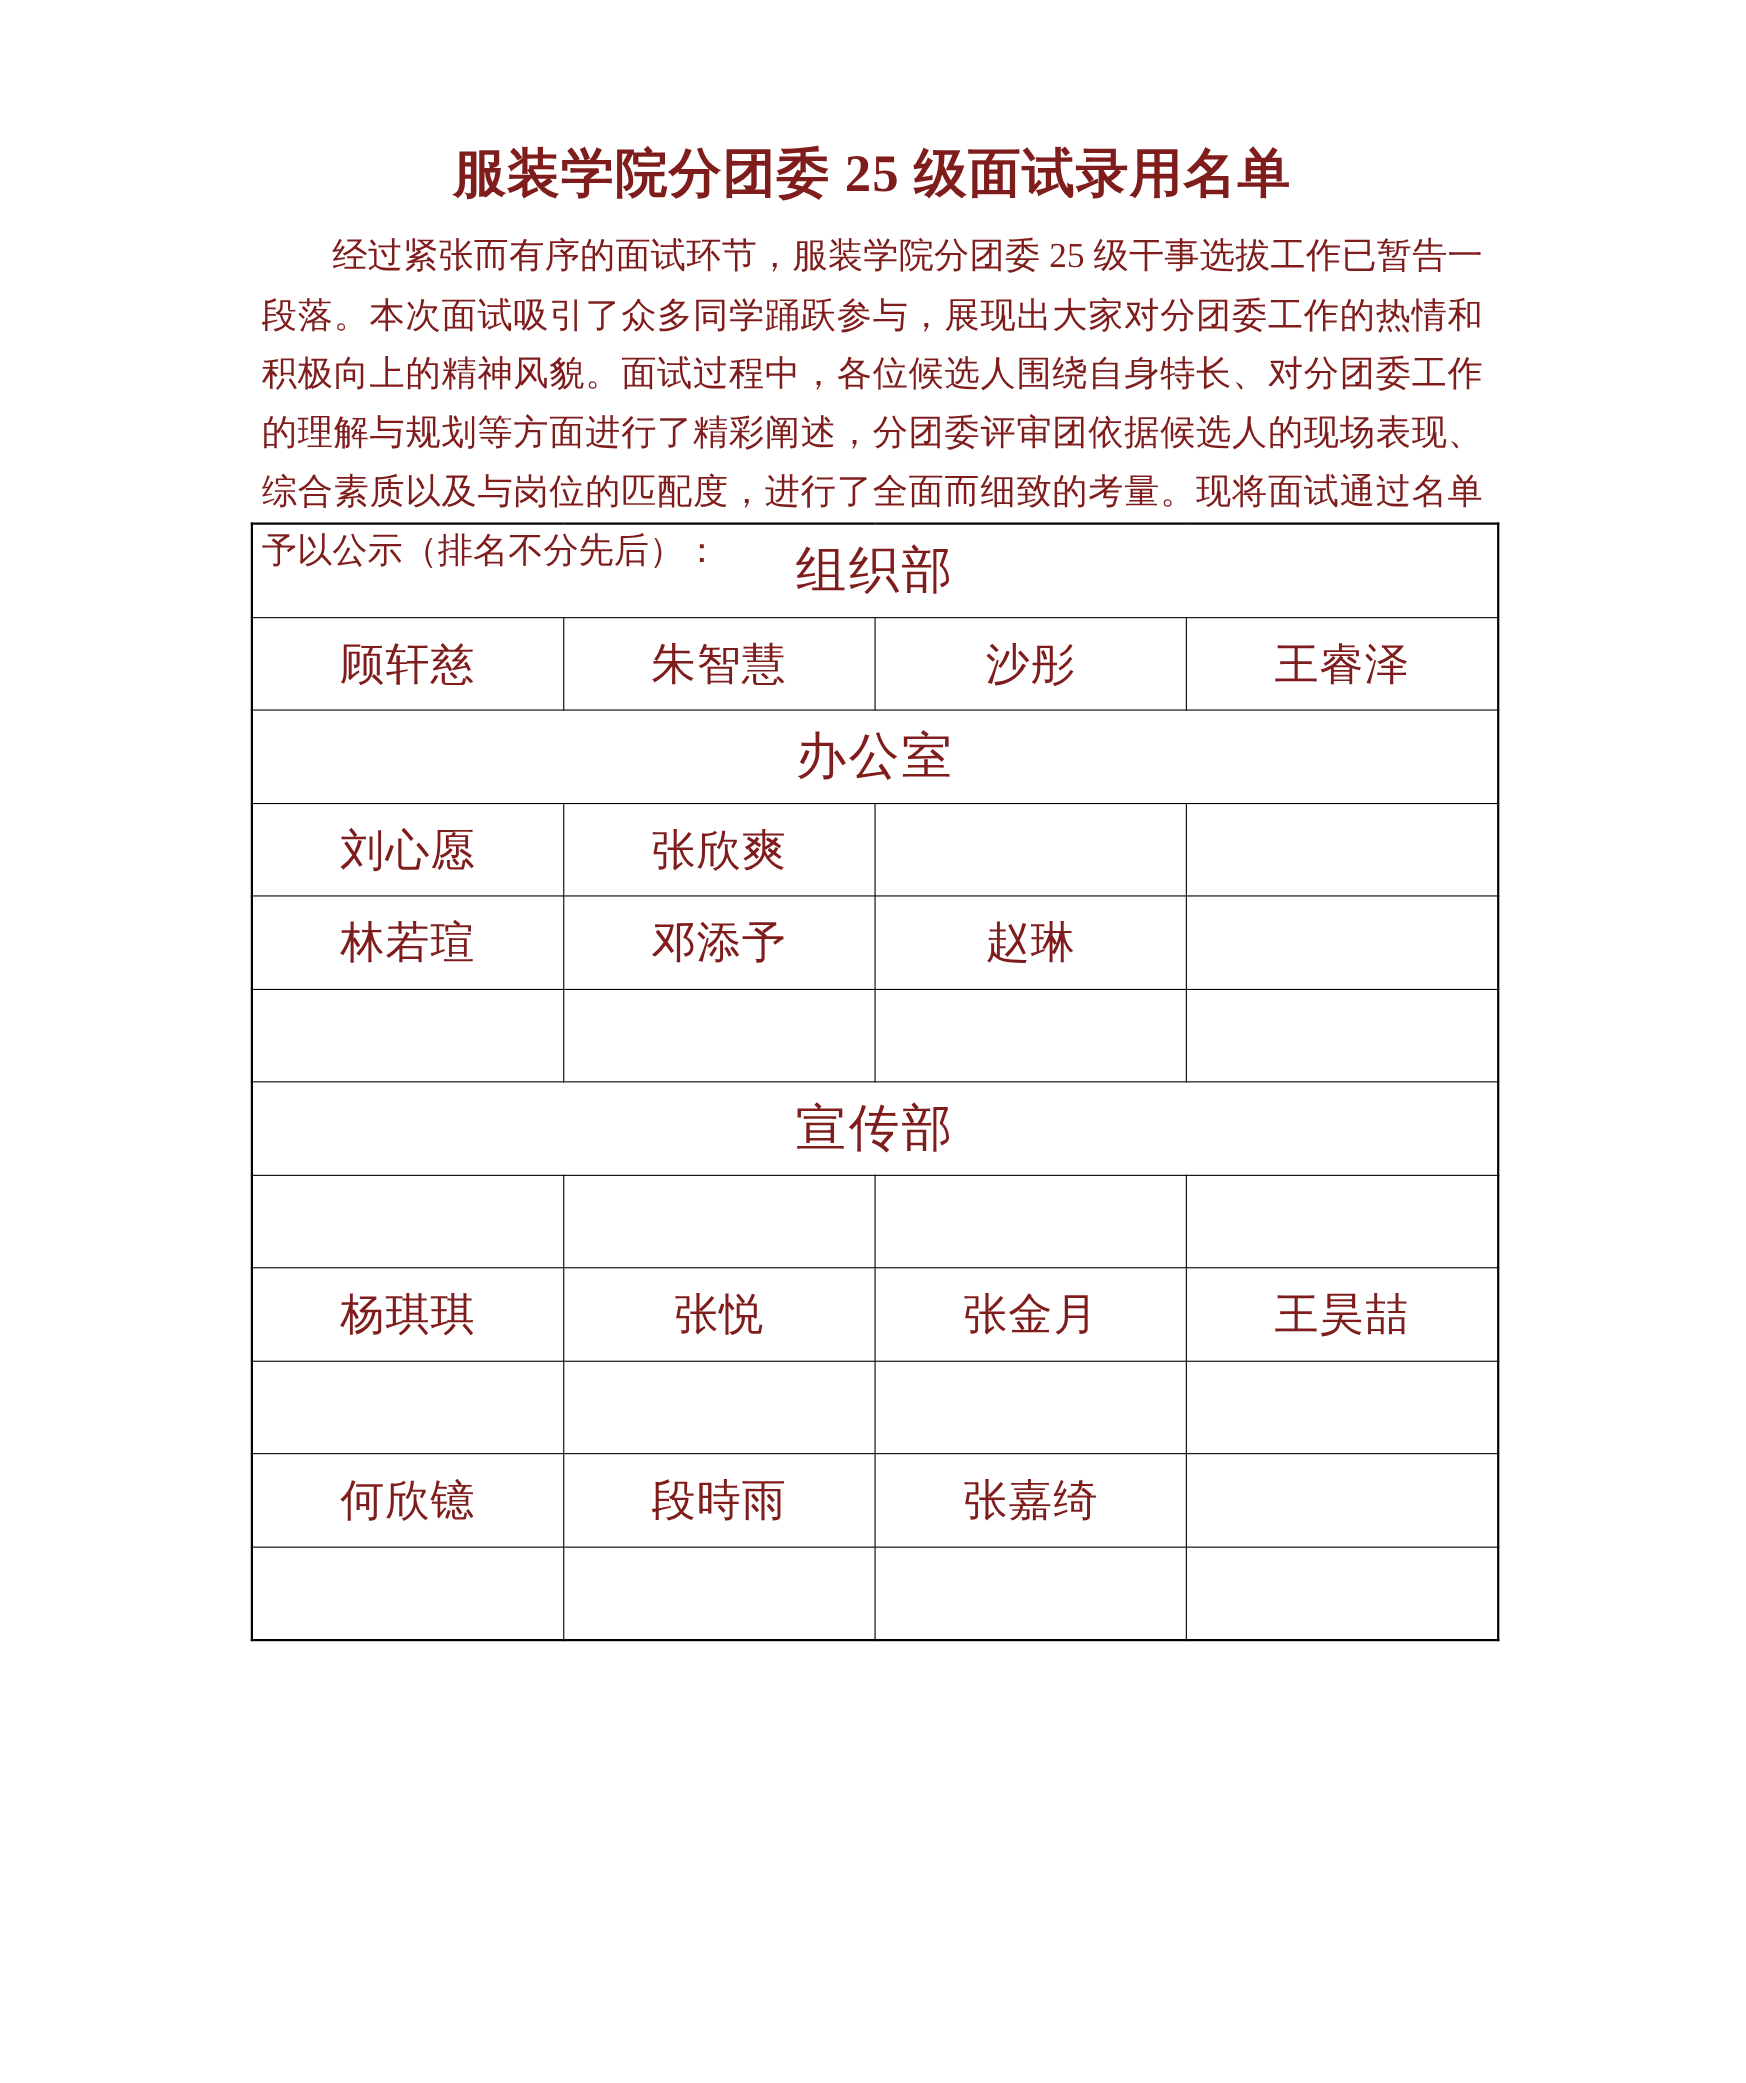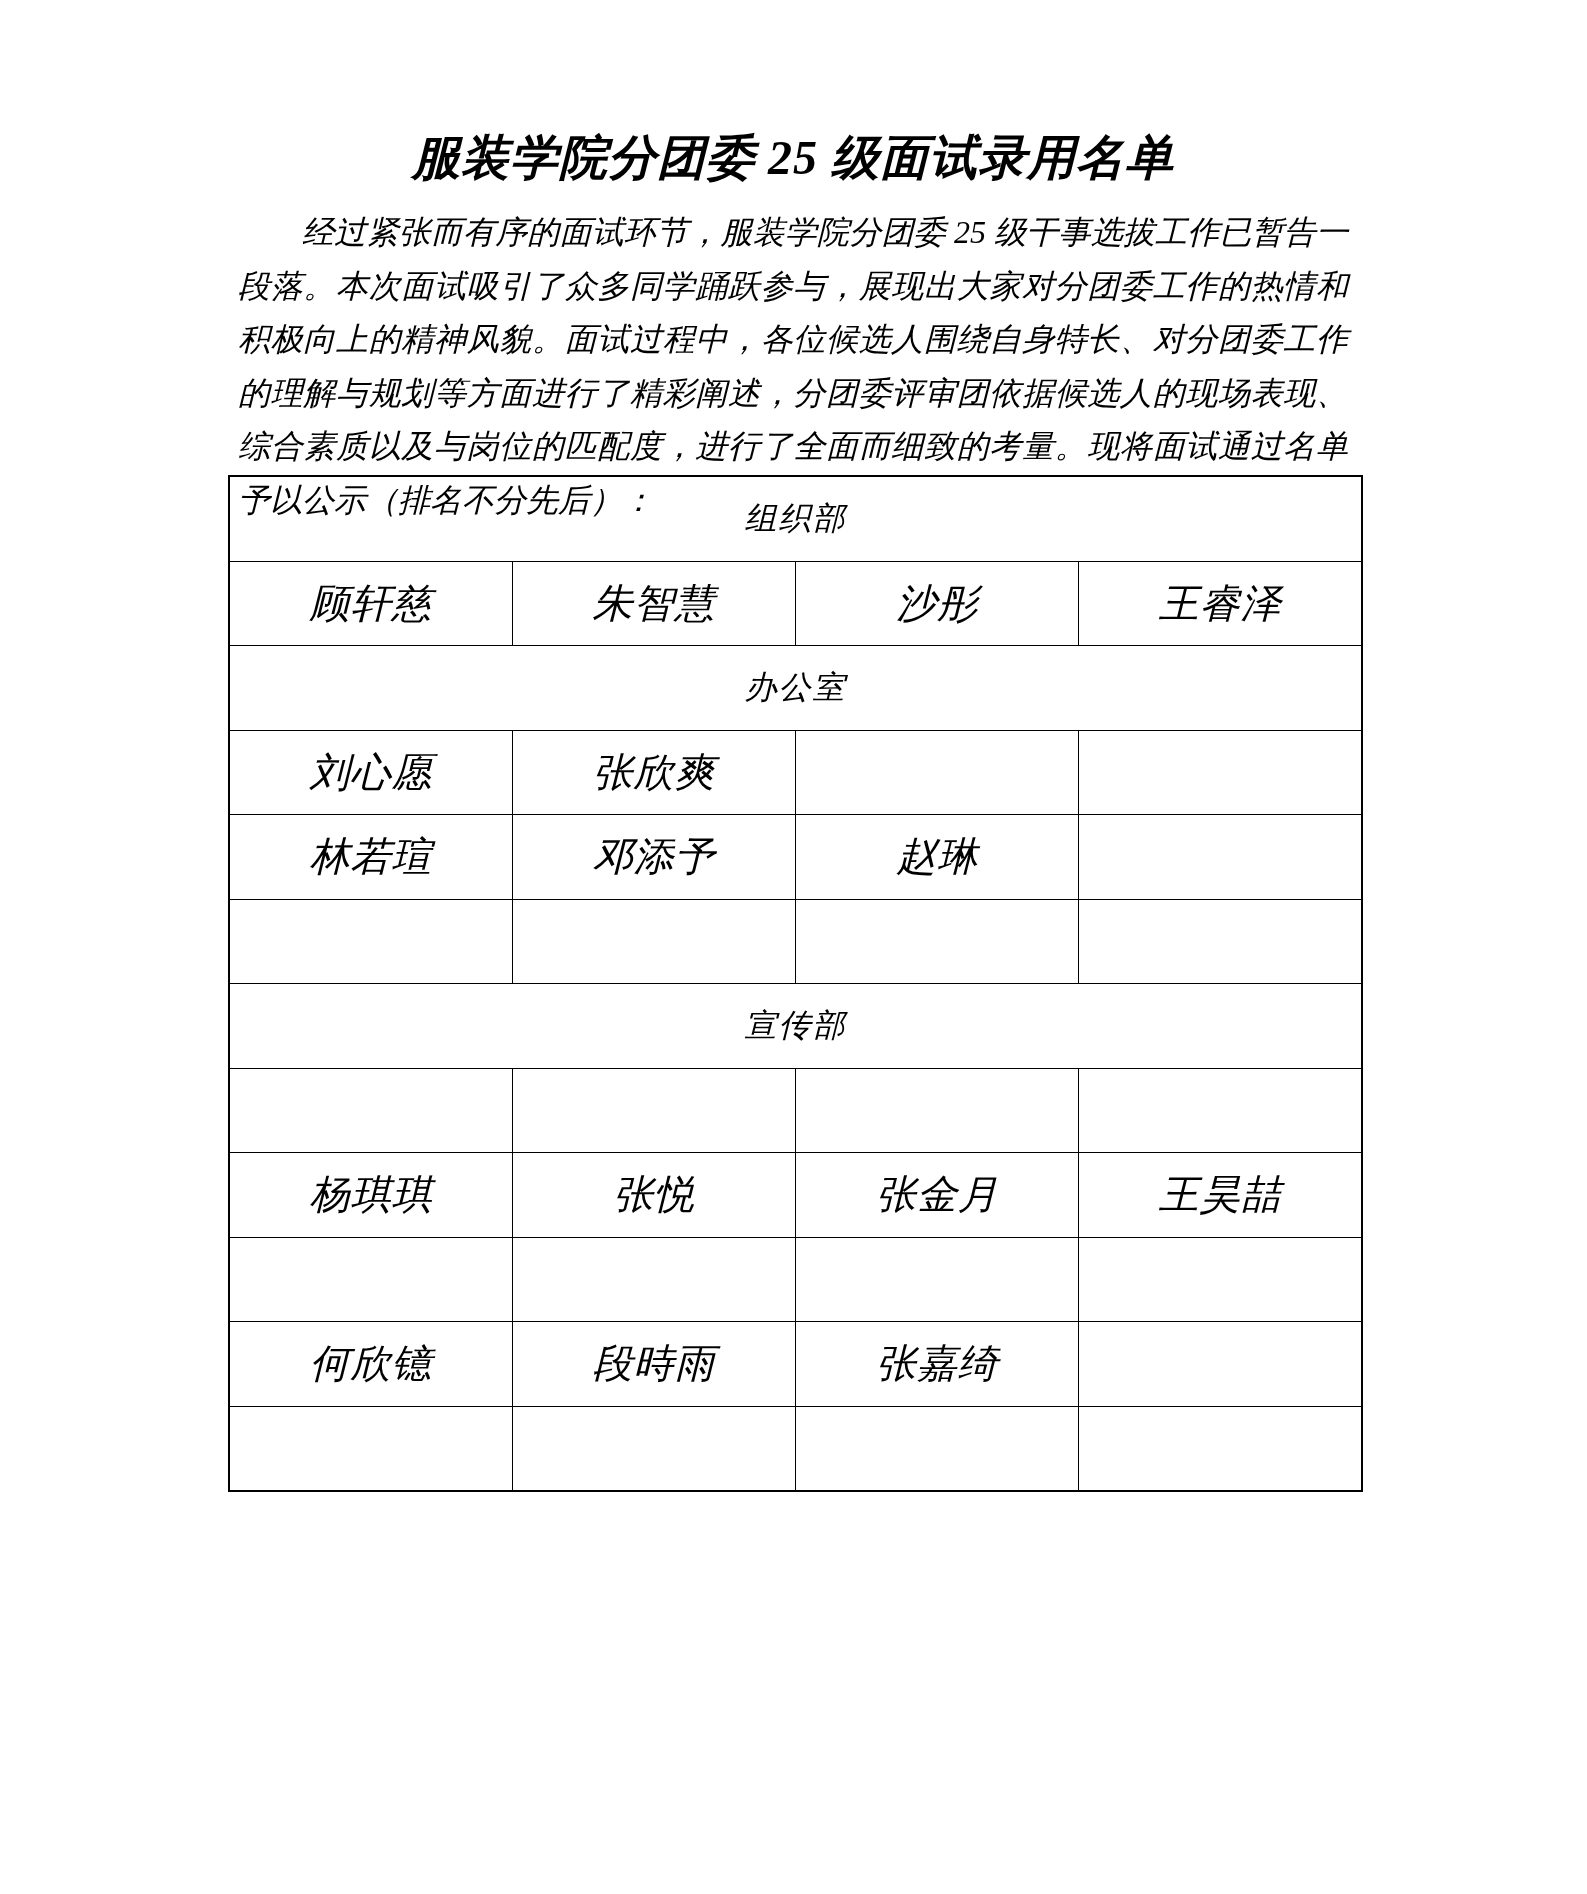--- a/index.html
+++ b/index.html
@@ -5,24 +5,23 @@
   html, body {
     margin: 0;
     padding: 0;
     background: #ffffff;
   }
   .page {
     position: relative;
     width: 1587px;
     height: 1654px;
     background: #ffffff;
-    color: #000000;
+    color: #7f1d1d;
     font-family: "Liberation Serif", "DejaVu Serif", serif;
     overflow: hidden;
-    font-style: italic;
   }
   .doc-title {
     position: absolute;
     top: 126px;
     left: 238px;
     width: 1110px;
     margin: 0;
     text-align: center;
     font-size: 48px;
     font-weight: bold;
@@ -52,21 +51,21 @@
   }
   table.roster-table td {
     border: 1px solid #000000;
     height: 83.5px;
     padding: 0;
     text-align: center;
     vertical-align: middle;
     overflow: hidden;
   }
   td.dept-cell {
-    font-size: 32px;
+    font-size: 46px;
     letter-spacing: 2px;
   }
   td.name-cell {
     font-size: 40px;
     letter-spacing: 1px;
     margin-left: 48px;
   }
 </style>
 </head>
 <body>

